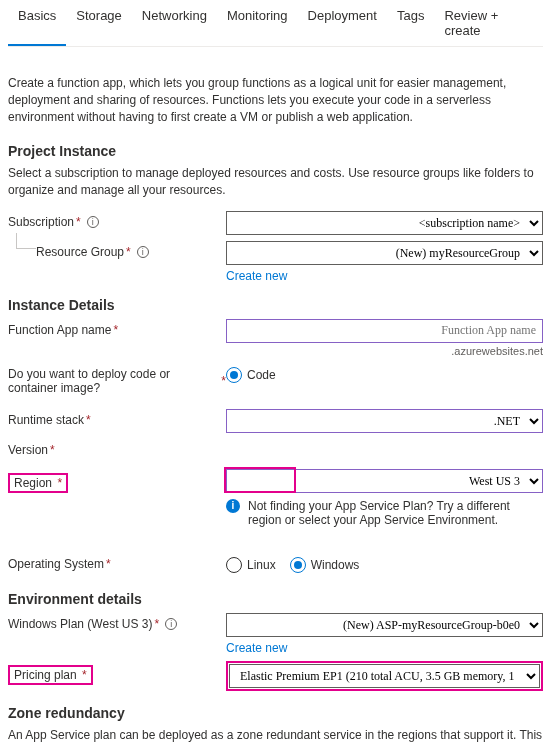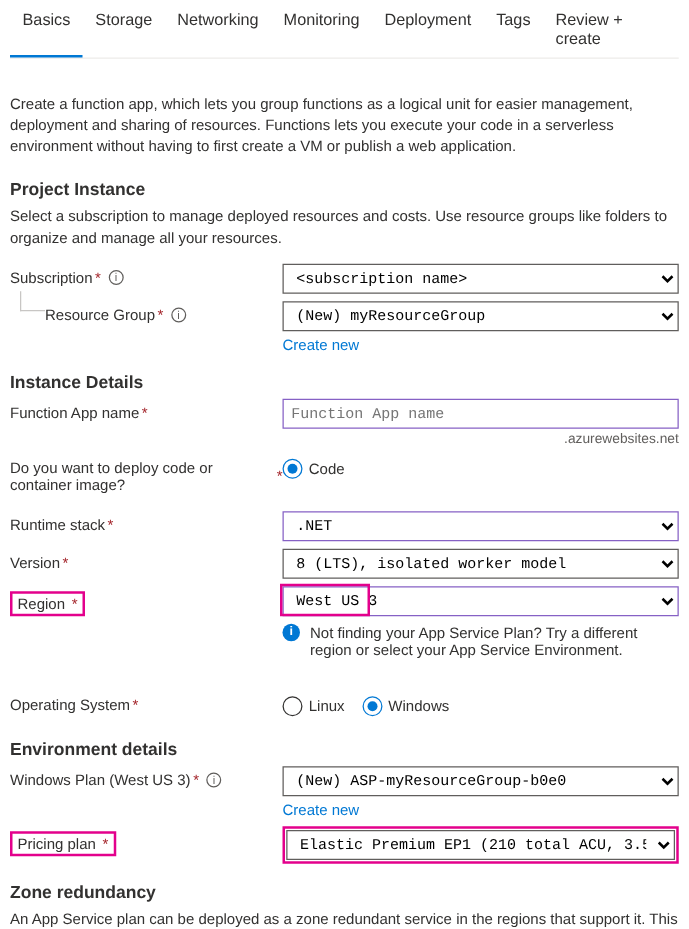--- a/index.html
+++ b/index.html
@@ -8,21 +8,21 @@
 .tab { padding: 8px 10px; cursor: pointer; color: #323130; font-size: 13px; }
 .tab.active { border-bottom: 2px solid #0078d4; color: #323130; font-weight: 400; }
 .desc { font-size: 12px; color: #323130; line-height: 1.4; margin-bottom: 18px; }
 h3 { font-size: 14px; font-weight: 600; margin-bottom: 6px; margin-top: 14px; }
 .subdesc { font-size: 12px; color: #323130; margin-bottom: 12px; line-height: 1.4; }
 .row { display: flex; align-items: flex-start; margin-bottom: 6px; min-height: 24px; }
 .label-col { width: 218px; padding-top: 4px; display: flex; align-items: center; flex-shrink: 0; }
 .label-col .req { color: #a4262c; margin-left: 2px; }
 .info-icon { display: inline-flex; width: 12px; height: 12px; border: 1px solid #605e5c; border-radius: 50%; font-size: 9px; align-items: center; justify-content: center; margin-left: 6px; color: #605e5c; cursor: pointer; }
 .input-col { flex: 1; }
-select, input[type=text] { width: 100%; height: 24px; border: 1px solid #605e5c; padding: 0 6px; font-size: 12px; font-family: Liberation Mono, monospace; background: #fff; }
+select, input[type=text] { width: 100%; height: 24px; border: 1px solid #605e5c; padding: 0 6px; font-size: 12px; font-family: Liberation Serif, serif; background: #fff; text-align: right; }
 select.purple, input.purple { border: 1px solid #8661c5; }
 .indent { padding-left: 28px; }
 .indent-line { border-left: 1px solid #c8c6c4; border-bottom: 1px solid #c8c6c4; width: 20px; height: 16px; position: absolute; left: 8px; top: -8px; }
 .rg-row { position: relative; }
 .link { color: #0078d4; cursor: pointer; font-size: 12px; display: inline-block; margin-top: 4px; }
 .hint-right { text-align: right; font-size: 11px; color: #605e5c; margin-top: 2px; }
 .radio-row { display: flex; align-items: flex-end; gap: 14px; padding-top: 4px; }
 .radio-opt { display: flex; align-items: center; gap: 5px; cursor: pointer; }
 .radio { width: 16px; height: 16px; border: 1px solid #323130; border-radius: 50%; display: flex; align-items: center; justify-content: center; flex-shrink: 0; }
 .radio.checked { border-color: #0078d4; }
@@ -116,25 +116,20 @@
       <option>.NET</option>
     </select>
   </div>
 </div>
 
 <div class="row">
   <div class="label-col">
     <span>Version</span>
     <span class="req">*</span>
   </div>
-  <div class="input-col">
-    <select>
-      <option>8 (LTS), isolated worker model</option>
-    </select>
-  </div>
 </div>
 
 <div class="row">
   <div class="label-col">
     <span class="hl-inline">
       <span>Region</span>
       <span class="req">*</span>
     </span>
   </div>
   <div class="input-col">

